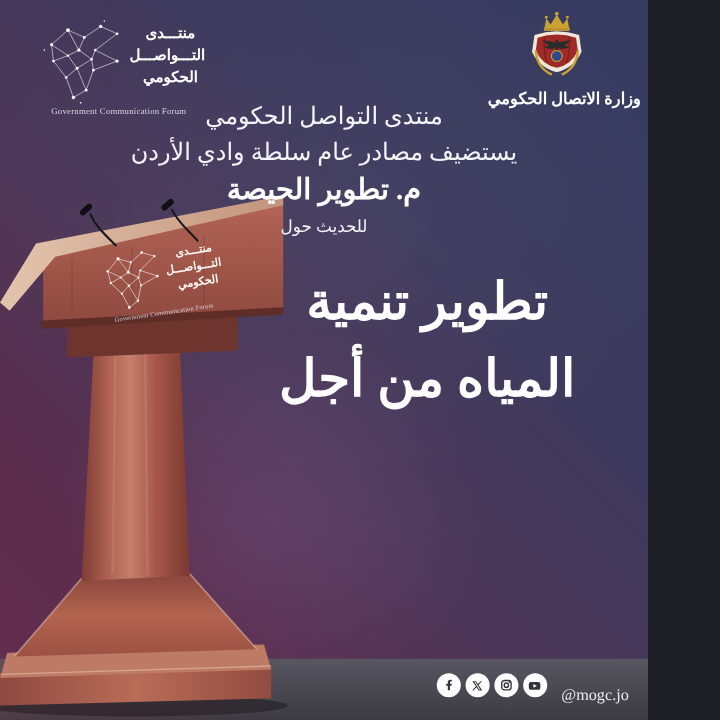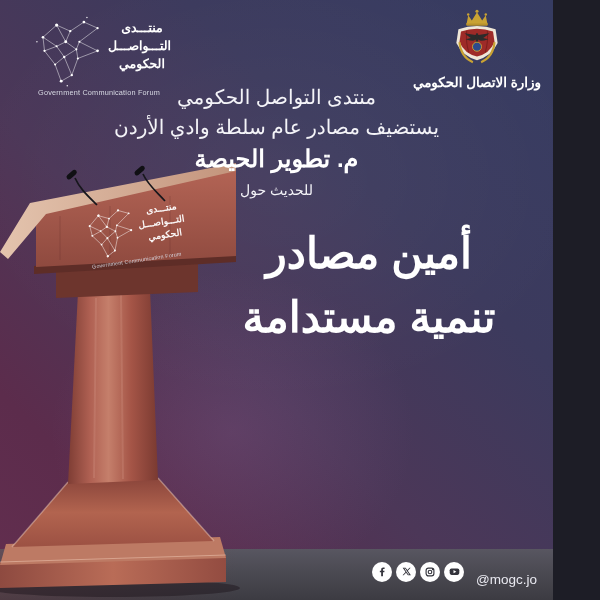--- a/index.html
+++ b/index.html
@@ -1,20 +1,19 @@
 <!DOCTYPE html>
 <html lang="ar"><head>
 <meta charset="utf-8">
 <style>
   html,body { margin:0; padding:0; background:#1d1d26; }
   .canvas {
     position:relative; width:540px; height:600px; overflow:hidden;
-    font-family:Liberation Sans, sans-serif;
+    font-family:Liberation Serif, serif;
     background:linear-gradient(225deg,#363c62 0%,#3c3a5d 32%,#4c3758 58%,#5c2c4c 82%,#632e4f 100%);
-    padding-left:13px;
   }
   .glow { position:absolute; inset:0; pointer-events:none;
     background:
       radial-gradient(ellipse 260px 230px at 42% 72%, rgba(150,105,160,0.22), transparent 70%),
       radial-gradient(ellipse 420px 300px at 50% 30%, rgba(255,255,255,0.04), transparent 75%);
   }
   .floor { position:absolute; left:0; right:0; top:549px; bottom:0;
     background:linear-gradient(180deg,#585661 0%,#4b4a52 45%,#3c3b42 100%); }
   .floor-tint { position:absolute; left:0; top:549px; width:240px; bottom:0;
     background:linear-gradient(90deg, rgba(120,60,70,0.30), transparent); }
@@ -25,21 +24,21 @@
   .forum-logo .name { position:absolute; right:0; top:5px; width:58px; text-align:center;
     color:#ffffff; font-size:12.5px; line-height:18px; font-weight:600; }
   .forum-logo .tagline { position:absolute; left:-2px; right:-4px; top:74px; text-align:center;
     color:#d7d9e3; font-size:7.3px; letter-spacing:0.2px; direction:ltr; }
 
   
   .podium-logo { position:absolute; left:74px; top:211px; width:146px; height:86px;
     transform:rotate(-8.5deg) scale(0.74); transform-origin:0 0; opacity:0.95; z-index:4; }
 
   
-  .ministry { position:absolute; right:6px; top:8px; width:140px; text-align:center; }
+  .ministry { position:absolute; right:6px; top:8px; width:140px; }
   .ministry .emblem { width:56px; height:64px; display:block; margin:0 auto; }
   .ministry .mname { margin-top:2px; color:#ffffff; font-weight:bold; font-size:13.5px; }
 
   
   .announce { position:absolute; top:82px; left:0; right:0; text-align:center; color:#f4f4f8; z-index:3; }
   .announce .l1 { font-size:20px; line-height:30px; }
   .announce .l2 { font-size:20px; line-height:30px; }
   .announce .nm { font-size:24px; line-height:34px; font-weight:bold; color:#ffffff; }
   .announce .l4 { font-size:14px; line-height:28px; }
 
@@ -208,22 +207,22 @@
     </svg>
     <div class="name">
       <div>منتـــدى</div>
       <div>التـــواصـــل</div>
       <div>الحكومي</div>
     </div>
     <div class="tagline">Government Communication Forum</div>
   </div>
 
   <div class="topic">
-    <div>أمين مصادر</div>
-    <div>تنمية مستدامة</div>
+    <div>تطوير تنمية</div>
+    <div>المياه من أجل</div>
   </div>
 
   <div class="einfo">
     
     
     
   </div>
 
   <div class="footer">
     <div class="icon-circle">

